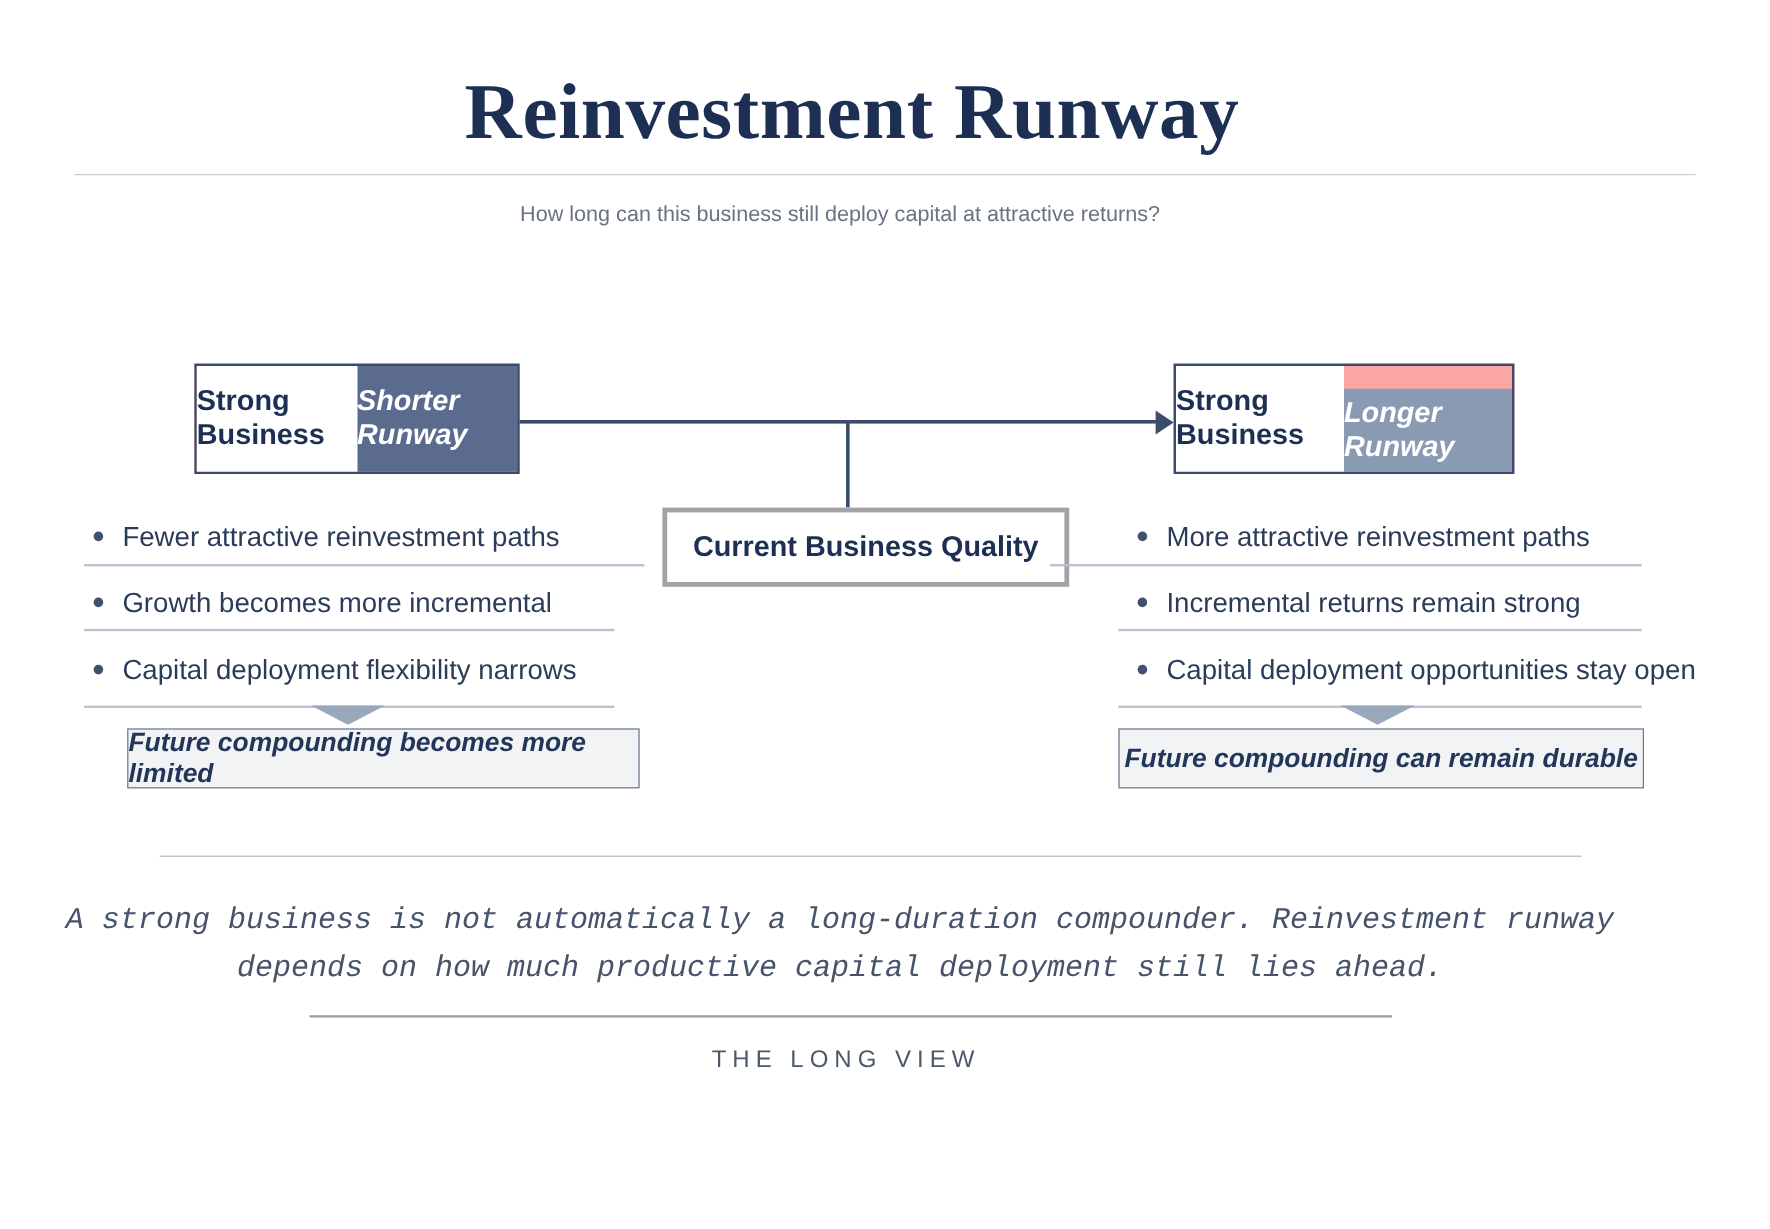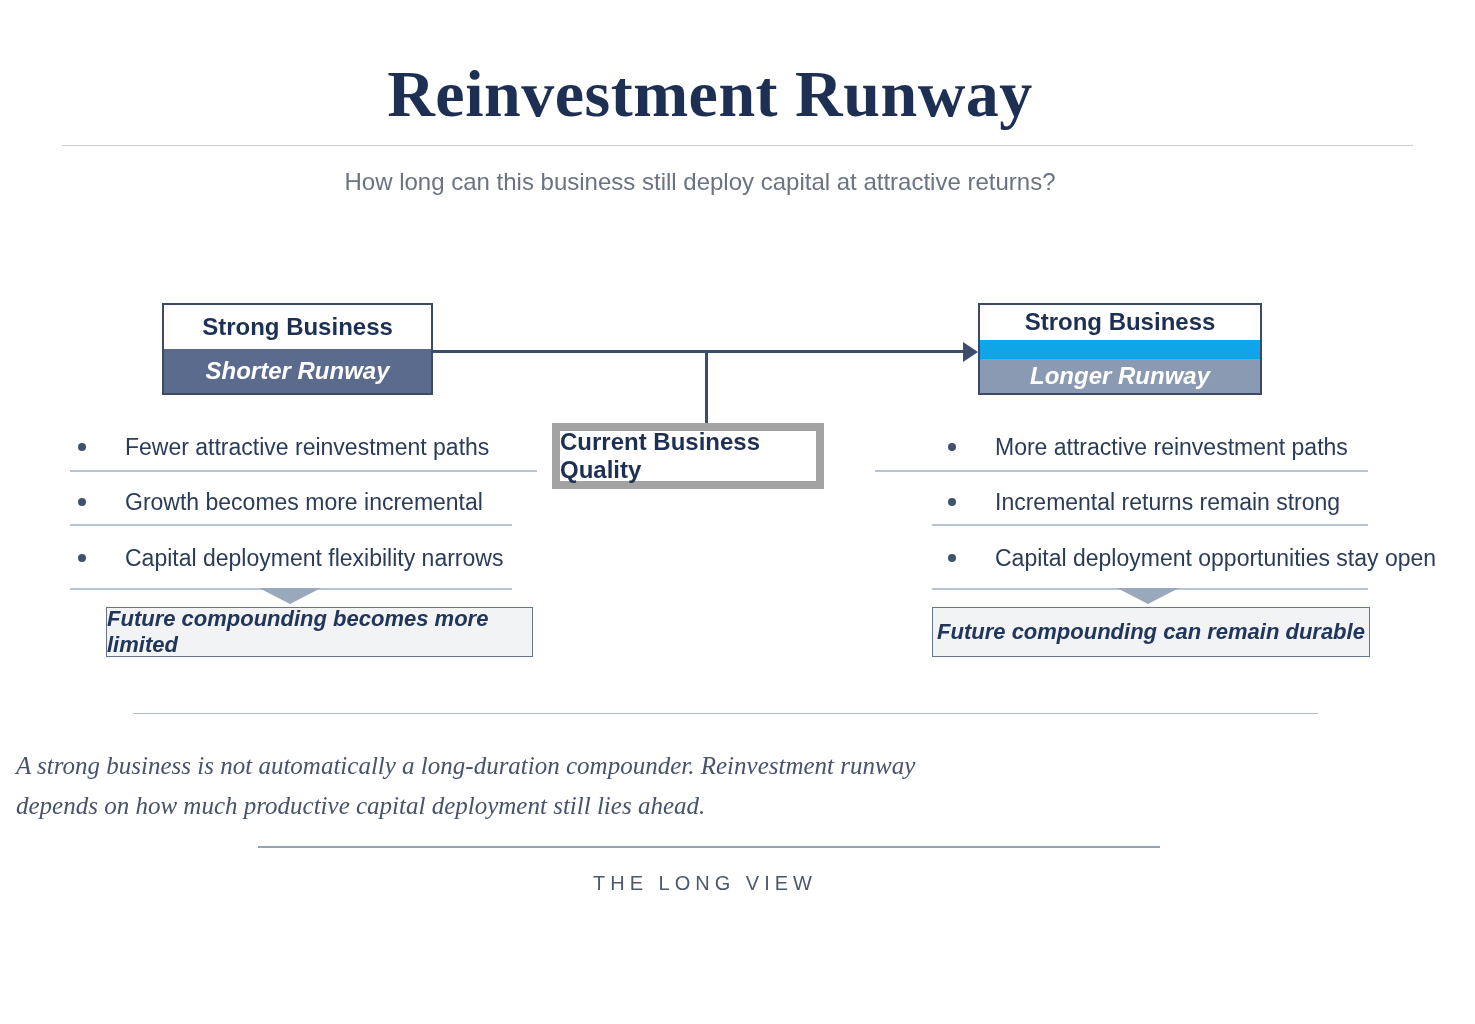--- a/index.html
+++ b/index.html
@@ -29,27 +29,27 @@
   
   .page-title{
     left:0;top:56px;width:1420px;text-align:center;
     font-family:"Liberation Serif", serif;
     font-size:66px;font-weight:600;color:var(--navy);
     letter-spacing:0.5px;
   }
   .title-rule{left:62px;top:145px;width:1351px;height:1px;background:var(--rule-light);}
   .subtitle{
     left:0;top:168px;width:1400px;text-align:center;
-    font-size:24px;color:var(--subtitle);
+    font-size:18px;color:var(--subtitle);
   }
 
   
   .node-box{
-    border:2px solid #3a4a68;background:#0ea5e9;box-sizing:border-box;
-    display:flex;flex-direction:column;
+    border:2px solid #3a4a68;background:#fca5a5;box-sizing:border-box;
+    display:flex;
   }
   .node-left{left:162px;top:303px;width:271px;height:92px;}
   .node-right{left:978px;top:303px;width:284px;height:92px;}
   .node-top{
     flex:1;display:flex;align-items:center;justify-content:center;
     font-size:24px;font-weight:700;color:var(--navy);background:#ffffff;
   }
   .node-band{
     flex:1;display:flex;align-items:center;justify-content:center;
     font-size:24px;font-weight:700;font-style:italic;color:#ffffff;
@@ -59,28 +59,28 @@
 
   .arrow-line{left:433px;top:350px;width:532px;height:3px;background:#3c4d6b;}
   .arrowhead{
     left:963px;top:342px;width:0;height:0;
     border-top:10px solid transparent;border-bottom:10px solid transparent;
     border-left:15px solid #3c4d6b;
   }
   .v-connector{left:705px;top:352px;width:3px;height:71px;background:#3c4d6b;}
 
   .center-box{
-    left:552px;top:423px;width:272px;height:66px;box-sizing:border-box;
-    border:8px solid #a3a3a3;background:#ffffff;
+    left:552px;top:423px;width:339px;height:66px;box-sizing:border-box;
+    border:4px solid #a3a3a3;background:#ffffff;
     display:flex;align-items:center;justify-content:center;
     font-size:24px;font-weight:700;color:var(--navy);
   }
 
   
-  .bullet-row{display:flex;align-items:center;height:28px;font-size:23px;color:var(--text);gap:23px;}
+  .bullet-row{display:flex;align-items:center;height:28px;font-size:23px;color:var(--text);}
   .bullet-dot{
     width:8px;height:8px;border-radius:50%;background:#3f516e;
     margin-right:16px;flex:0 0 auto;
   }
   .sep{height:1.5px;background:var(--sep);}
 
   .chevron-down{
     width:0;height:0;
     border-left:31px solid transparent;border-right:31px solid transparent;
     border-top:16px solid var(--chevron);
@@ -89,23 +89,23 @@
   .conclusion-box{
     box-sizing:border-box;height:50px;
     border:1.5px solid var(--box-border);background:var(--box-fill);
     display:flex;align-items:center;justify-content:center;
     font-size:22px;font-weight:700;font-style:italic;color:#22365a;
   }
 
   
   .footer-rule-1{left:133px;top:713px;width:1185px;height:1px;background:var(--rule-mid);}
   .quote-line{
-    left:0;width:1400px;text-align:left;
-    font-family:Liberation Serif, serif;font-style:italic;
-    font-size:25px;color:var(--quote);margin-left:16px;
+    left:0;width:1400px;text-align:center;
+    font-family:Liberation Mono, monospace;font-style:italic;
+    font-size:25px;color:var(--quote);
   }
   .quote-1{top:752px;}
   .quote-2{top:792px;}
   .footer-rule-2{left:258px;top:846px;width:902px;height:1.5px;background:#98a1b0;}
   .brand{
     left:0;top:872px;width:1410px;text-align:center;
     font-size:20px;font-weight:400;letter-spacing:5px;color:var(--brand);
   }
 </style>
 </head>

